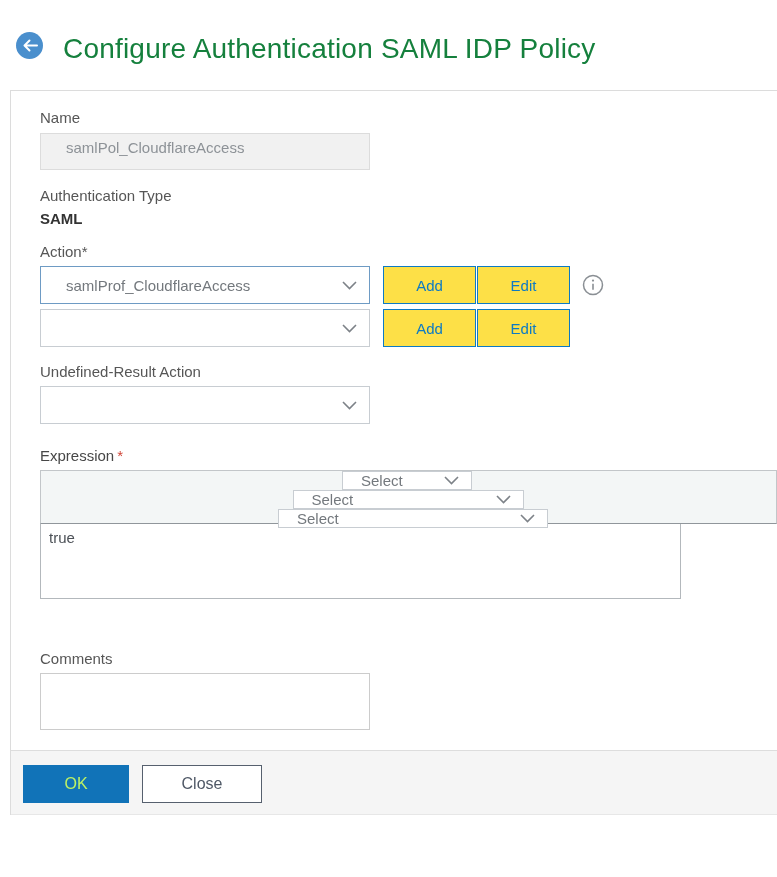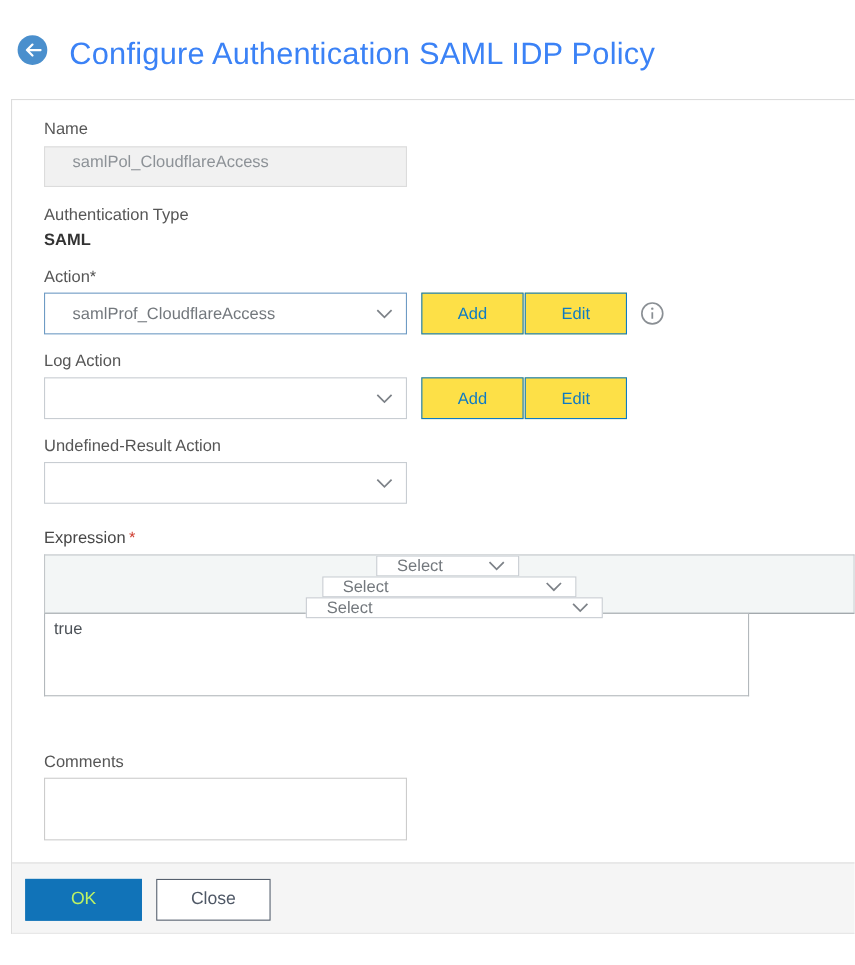--- a/index.html
+++ b/index.html
@@ -24,21 +24,21 @@
     border-radius: 50%;
     background: #4a8fcd;
     display: flex; align-items: center; justify-content: center;
     flex: 0 0 auto;
     cursor: pointer;
   }
   .page-title {
     margin: 8px 0 0 20px;
     font-size: 28px;
     font-weight: 300;
-    color: #3b82f6;
+    color: #15803d;
     letter-spacing: 0.2px;
     white-space: nowrap;
   }
 
   
   .panel {
     position: absolute;
     left: 10px; top: 90px;
     width: 767px;
     border-top: 1px solid #dcdcdc;
@@ -173,21 +173,21 @@
   .btn-primary {
     width: 106px; height: 38px;
     background: #1173b8;
     border: 1px solid #1173b8;
     color: #bef264;
     font-size: 16px;
     font-family: "Liberation Sans", sans-serif;
     cursor: pointer;
   }
   .btn-secondary {
-    width: 104px; height: 38px;
+    width: 120px; height: 38px;
     margin-left: 13px;
     background: #ffffff;
     border: 1px solid #56606e;
     color: #4f5866;
     font-size: 16px;
     font-family: "Liberation Sans", sans-serif;
     cursor: pointer;
   }
 </style>
 </head>
@@ -227,21 +227,20 @@
       <button class="btn-outline-blue">Edit</button>
       <span class="info-icon">
         <svg width="22" height="22" viewBox="0 0 22 22">
           <circle cx="11" cy="11" r="9.5" fill="none" stroke="#8a8f94" stroke-width="1.5"></circle>
           <line x1="11" y1="9.8" x2="11" y2="15.8" stroke="#8a8f94" stroke-width="1.6"></line>
           <circle cx="11" cy="6.6" r="1.1" fill="#8a8f94"></circle>
         </svg>
       </span>
     </div>
 
-    <label class="field-label lbl-log">Log Action</label>
     <div class="row">
       <div class="select-box w-main">
         <span class="sel-value"></span>
         <span class="chev">
           <svg width="15" height="9" viewBox="0 0 15 9">
               <path d="M1 1l6.5 6.5L14 1" fill="none" stroke="#7d8288" stroke-width="1.6"></path>
             </svg>
         </span>
       </div>
       <button class="btn-outline-blue">Add</button>

